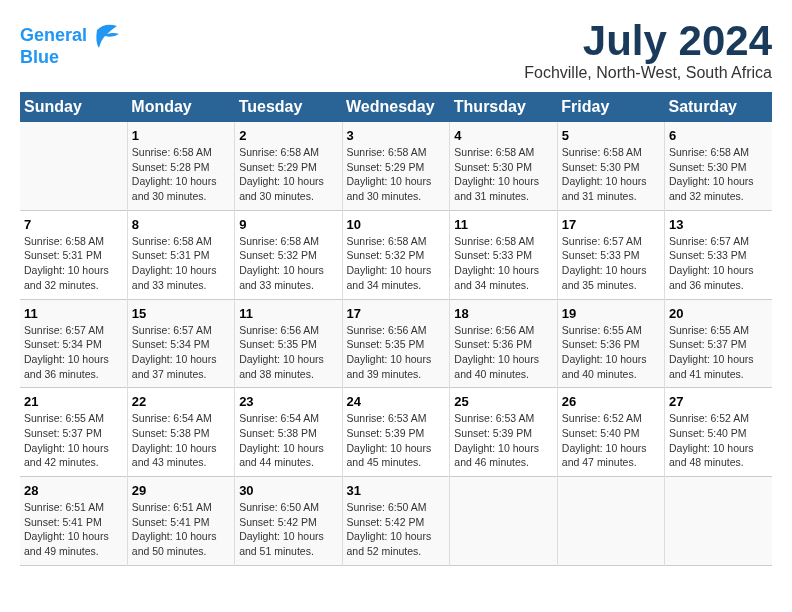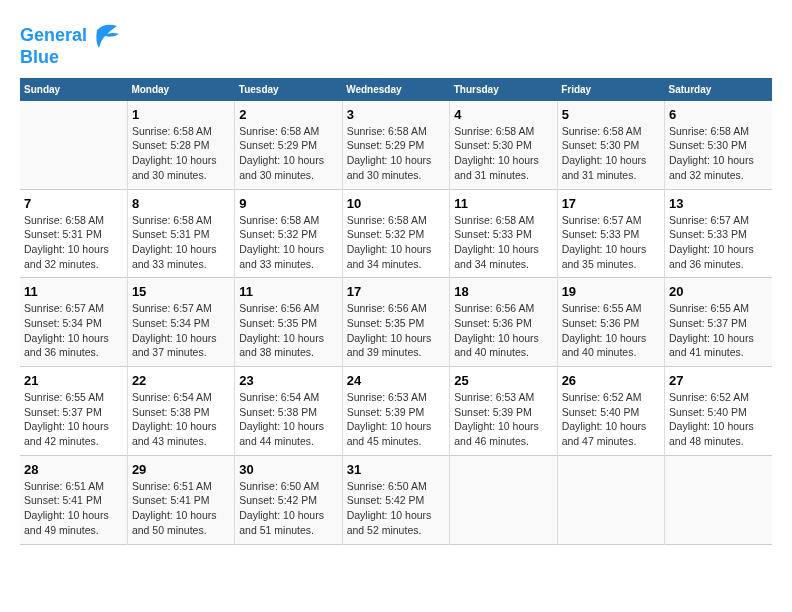--- a/index.html
+++ b/index.html
@@ -47,21 +47,21 @@
     table {
       width: 100%;
       border-collapse: collapse;
       font-size: 11px;
     }
     thead th {
       background-color: #2a6496;
       color: white;
       padding: 6px 4px;
       text-align: left;
-      font-size: 10px;
+      font-size: 16px;
       font-weight: bold;
     }
     tbody tr {
       border-bottom: 1px solid #ccc;
     }
     tbody tr:nth-child(odd) {
       background-color: #f9f9f9;
     }
     tbody tr:nth-child(even) {
       background-color: #fff;
@@ -100,20 +100,24 @@
         <div class="logo-text">
           <span>General</span>
         </div>
         <svg width="32" height="32" viewBox="0 0 32 32">
           <path d="M8 10 Q16 2 28 6 Q22 10 18 14 Q24 12 30 14 Q24 18 16 16 Q12 20 10 28 Q6 22 8 10Z" fill="#2196F3"></path>
         </svg>
       </div>
       <div class="logo-text" style="color:#2196F3; margin-top:-4px;">Blue</div>
     </div>
   </div>
+  <div class="title-section">
+    <div class="month-title">July 2024</div>
+    <div class="location">Fochville, North-West, South Africa</div>
+  </div>
 </div>
 
 <table>
   <thead>
     <tr>
     <th>Sunday</th>
         <th>Monday</th>
         <th>Tuesday</th>
         <th>Wednesday</th>
         <th>Thursday</th>

